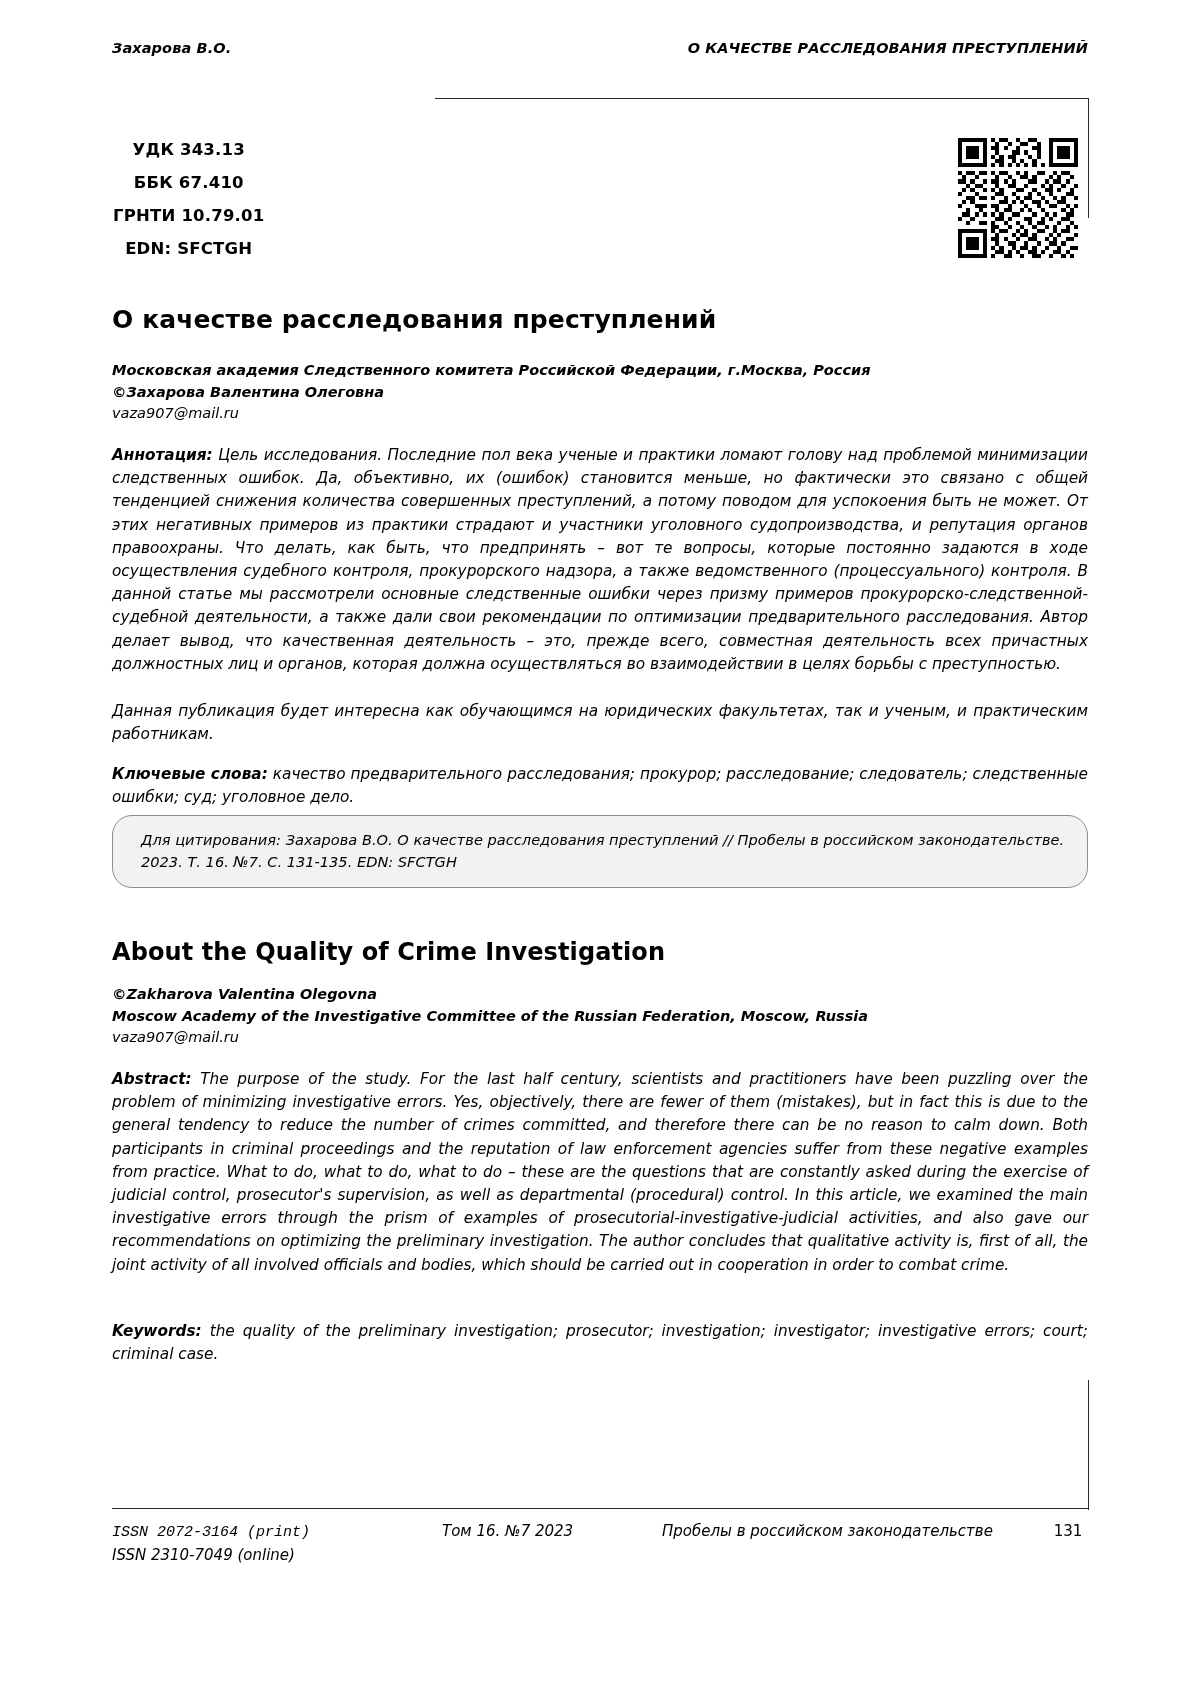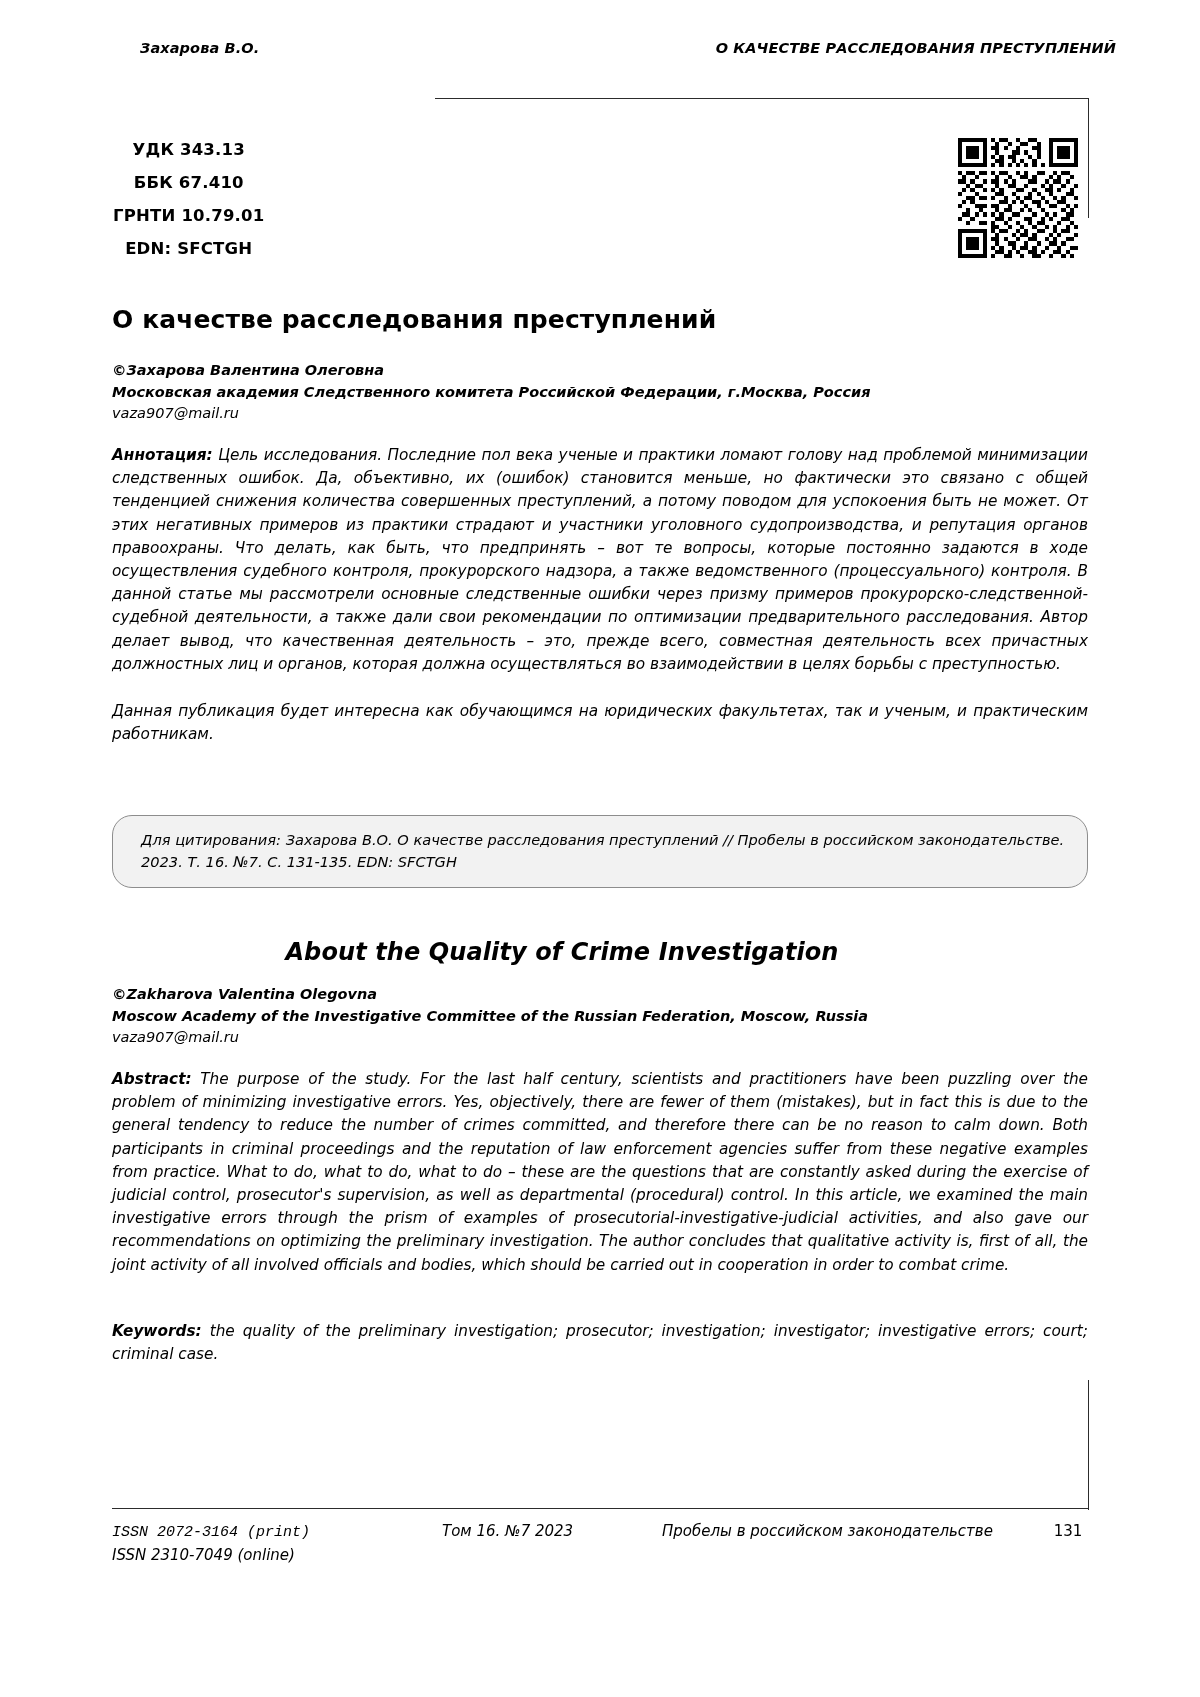--- a/index.html
+++ b/index.html
@@ -30,21 +30,20 @@
     left: 112px;
     top: 40px;
     width: 976px;
     display: flex;
     justify-content: space-between;
     align-items: baseline;
     font-style: italic;
     font-weight: bold;
     font-size: 14.5px;
     letter-spacing: 0.1px;
-    margin-left: 28px;
   }
   .running-head .rh-left { white-space: nowrap; }
   .running-head .rh-right { white-space: nowrap; }
 
   
   .rule-top {
     position: absolute;
     left: 435px;
     top: 98px;
     width: 653px;
@@ -160,23 +159,21 @@
   .cite-en { top: 1368px; }
 
   
   .title-en {
     position: absolute;
     left: 112px;
     top: 938px;
     width: 900px;
     font-size: 24px;
     font-weight: bold;
-    font-style: italic;
     letter-spacing: 0.1px;
-    text-align: center;
   }
   .authorline.en { top: 984px; }
   .abs-en { top: 1068px; }
   .kw-en { top: 1320px; }
 
   
   .footer {
     position: absolute;
     left: 112px;
     top: 1520px;
@@ -455,31 +452,34 @@
         <rect x="22" y="28" width="1" height="1"></rect>
           <rect x="25" y="28" width="1" height="1"></rect>
         <rect x="27" y="28" width="1" height="1"></rect>
       </g>
     </svg>
   </div>
 
   <div class="title-ru">О качестве расследования преступлений</div>
 
   <div class="authorline ru">
+    <div>Московская академия Следственного комитета Российской Федерации, г.Москва, Россия</div>
     <div>©Захарова Валентина Олеговна</div>
-    <div>Московская академия Следственного комитета Российской Федерации, г.Москва, Россия</div>
     <div class="email">vaza907@mail.ru</div>
   </div>
 
   <div class="para abs-ru">
     <span class="lead">Аннотация:</span><span> Цель исследования. Последние пол века ученые и практики ломают голову над проблемой минимизации следственных ошибок. Да, объективно, их (ошибок) становится меньше, но фактически это связано с общей тенденцией снижения количества совершенных преступлений, а потому поводом для успокоения быть не может. От этих негативных примеров из практики страдают и участники уголовного судопроизводства, и репутация органов правоохраны. Что делать, как быть, что предпринять – вот те вопросы, которые постоянно задаются в ходе осуществления судебного контроля, прокурорского надзора, а также ведомственного (процессуального) контроля. В данной статье мы рассмотрели основные следственные ошибки через призму примеров прокурорско-следственной-судебной деятельности, а также дали свои рекомендации по оптимизации предварительного расследования. Автор делает вывод, что качественная деятельность – это, прежде всего, совместная деятельность всех причастных должностных лиц и органов, которая должна осуществляться во взаимодействии в целях борьбы с преступностью.</span>
   </div>
 
   <div class="para abs-ru-2">Данная публикация будет интересна как обучающимся на юридических факультетах, так и ученым, и практическим работникам.</div>
 
+  <div class="para kw-ru">
+    <span class="lead">Ключевые слова:</span><span> качество предварительного расследования; прокурор; расследование; следователь; следственные ошибки; суд; уголовное дело.</span>
+  </div>
 
   <div class="cite-box cite-ru">
     <span class="lead">Для цитирования:</span><span> Захарова В.О. О качестве расследования преступлений  // Пробелы в российском законодательстве. 2023. Т. 16. №7. С. 131-135. EDN: SFCTGH</span>
   </div>
 
   <div class="title-en">About the Quality of Crime Investigation</div>
 
   <div class="authorline en">
     <div>©Zakharova Valentina Olegovna</div>
     <div>Moscow Academy of the Investigative Committee of the Russian Federation, Moscow, Russia</div>

